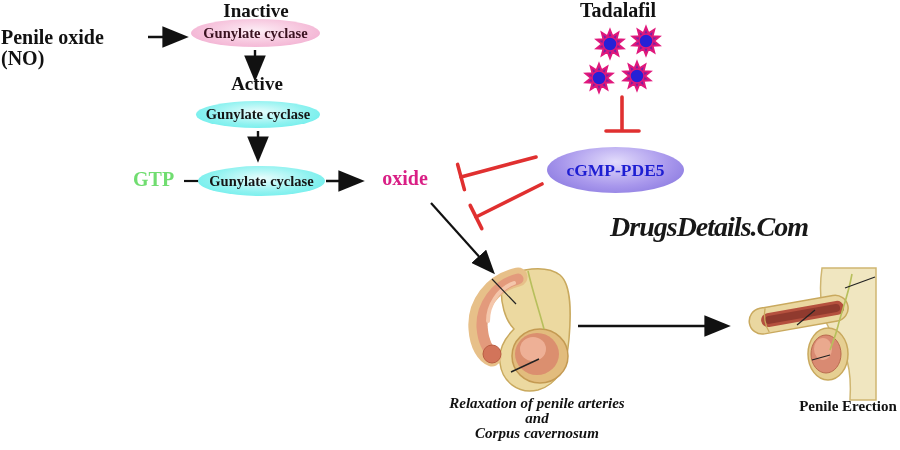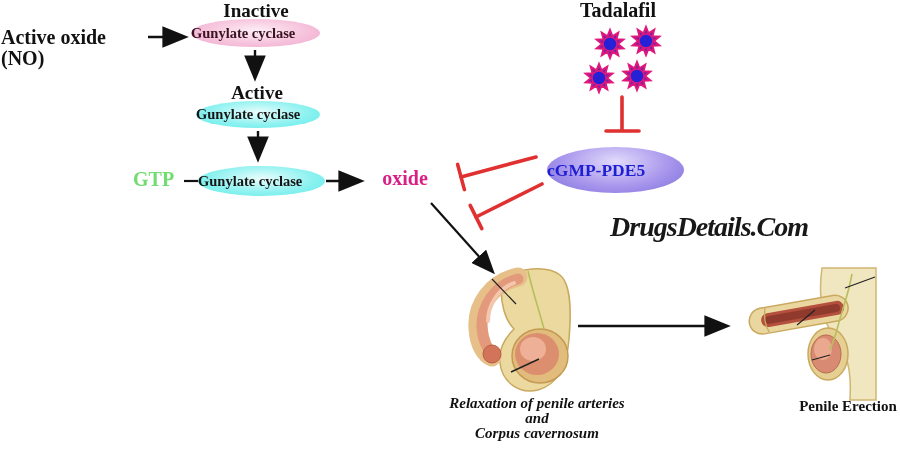--- a/index.html
+++ b/index.html
@@ -4,22 +4,22 @@
 <style>
   html,body{margin:0;padding:0;background:#ffffff;}
   .stage{position:relative;width:900px;height:450px;background:#ffffff;overflow:hidden;
          font-family:"Liberation Serif","DejaVu Serif",serif;}
   .abs{position:absolute;}
   svg.overlay{position:absolute;left:0;top:0;width:900px;height:450px;}
   .lbl{font-weight:bold;color:#111;line-height:1.05;}
   .center{text-align:center;}
   .nitric{left:1px;top:27px;width:150px;font-size:20px;}
   .state-inactive{left:204px;top:1px;width:104px;font-size:19px;}
-  .state-active{left:204px;top:83px;width:106px;font-size:19px;}
-  .ellipse{border-radius:50%;display:flex;align-items:center;
+  .state-active{left:204px;top:74px;width:106px;font-size:19px;}
+  .ellipse{border-radius:50%;display:flex;align-items:center;justify-content:center;
            font-weight:bold;}
   .ell-pink{left:191px;top:19px;width:129px;height:28px;font-size:14.5px;color:#3a1220;
             background:radial-gradient(ellipse at 50% 42%,#fdeef6 0%,#f6c3dc 55%,#f0a6cd 100%);}
   .ell-cyan1{left:196px;top:101px;width:124px;height:27px;font-size:14.5px;color:#151515;
             background:radial-gradient(ellipse at 50% 42%,#eafdfd 0%,#8ff2f0 55%,#5becea 100%);}
   .ell-cyan2{left:198px;top:166px;width:127px;height:30px;font-size:14.5px;color:#151515;
             background:radial-gradient(ellipse at 50% 42%,#eafdfd 0%,#8ff2f0 55%,#5becea 100%);}
   .gtp{left:133px;top:169px;width:50px;font-size:20px;color:#70dd70;}
   .cgmp{left:374px;top:168px;width:62px;font-size:20px;color:#d91f85;text-align:center;}
   .tadalafil{left:565px;top:0px;width:106px;font-size:20px;text-align:center;}
@@ -95,21 +95,21 @@
       <ellipse cx="86" cy="88" rx="20" ry="26" fill="#e6cf92" stroke="#c9a95e" stroke-width="1.5"></ellipse>
       <ellipse cx="84" cy="88" rx="15" ry="19" fill="#d98a72" stroke="#b96a4e" stroke-width="1"></ellipse>
       <ellipse cx="81" cy="83" rx="9" ry="11" fill="#eaa98e"></ellipse>
       <path d="M110,8 C106,30 100,44 96,60 C93,72 90,78 88,84" fill="none" stroke="#b7bf5c" stroke-width="1.6"></path>
       <line x1="55" y1="59" x2="73" y2="44" stroke="#222" stroke-width="1.2"></line>
       <line x1="103" y1="22" x2="133" y2="11" stroke="#222" stroke-width="1.2"></line>
       <line x1="70" y1="94" x2="88" y2="89" stroke="#222" stroke-width="1.2"></line>
     </g>
   </svg>
 
-  <div class="abs lbl nitric">Active oxide (NO)</div>
+  <div class="abs lbl nitric">Penile oxide (NO)</div>
 
   <div class="abs lbl center state-inactive">Inactive</div>
 
   <div class="abs ellipse ell-pink">
     <span>Gunylate cyclase</span>
   </div>
 
   <div class="abs lbl center state-active">Active</div>
 
   <div class="abs ellipse ell-cyan1">

